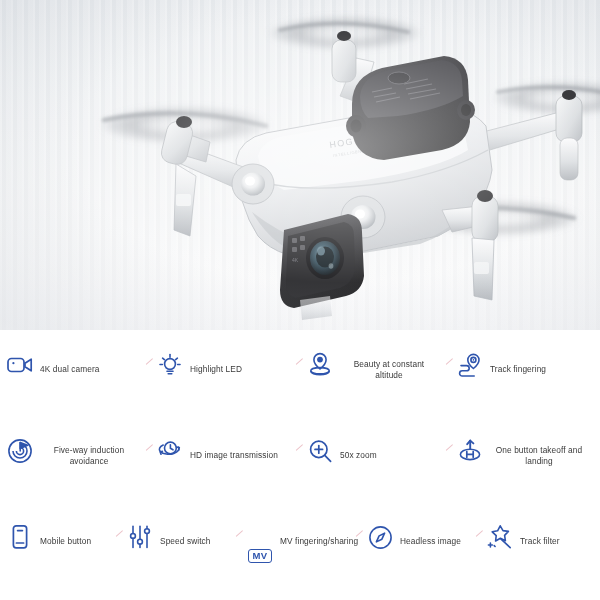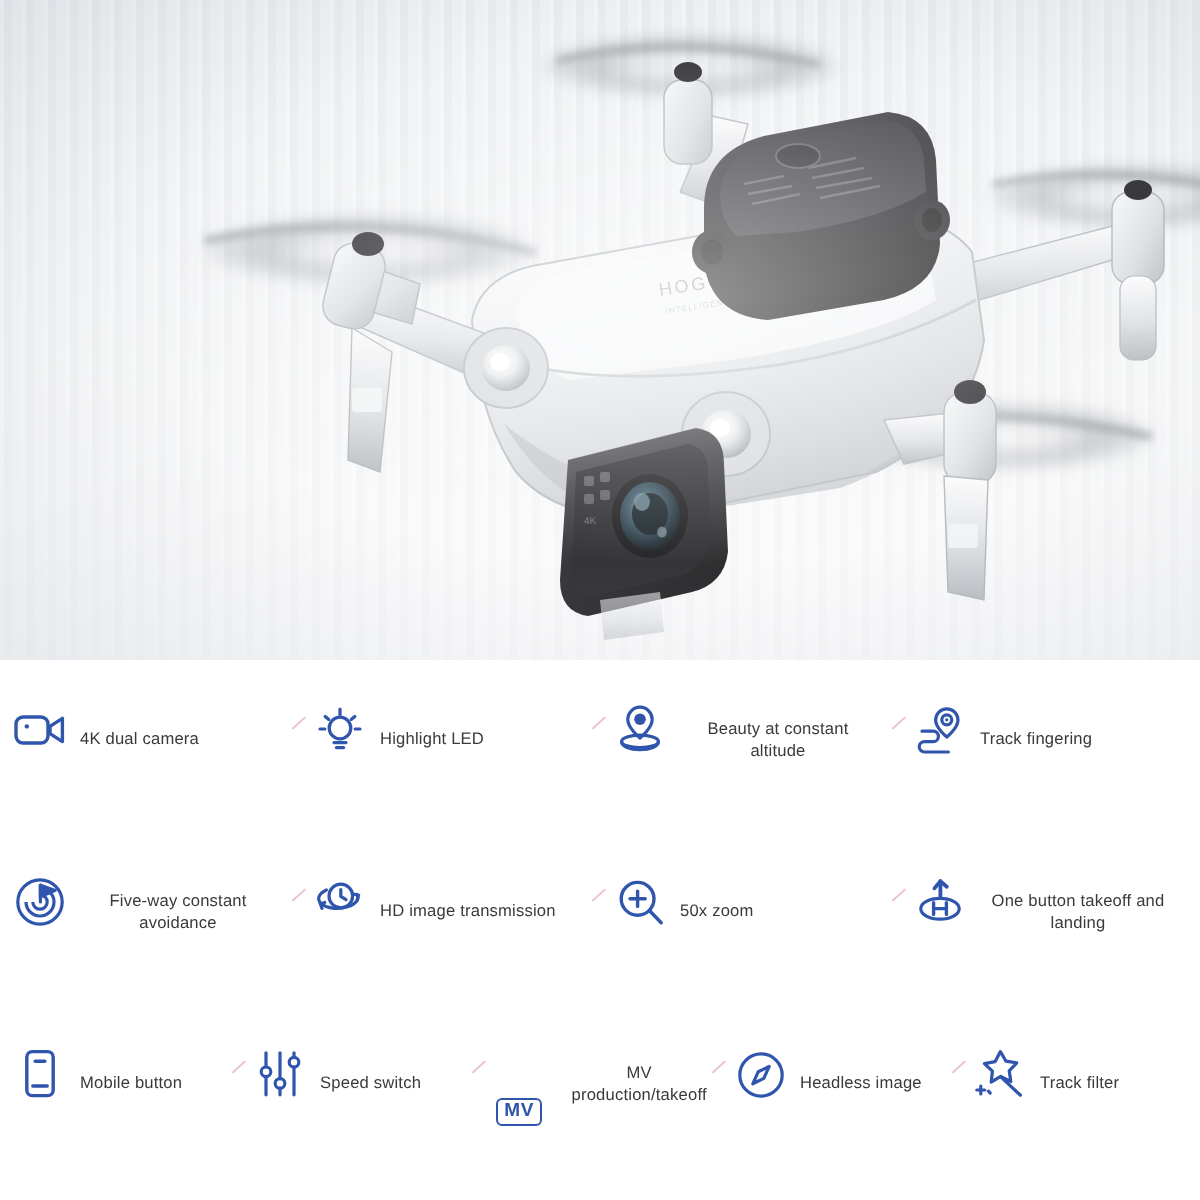--- a/index.html
+++ b/index.html
@@ -388,21 +388,21 @@
       <div class="feature-cell">
         <div class="feature-icon">
           <svg width="26" height="26" viewBox="0 0 26 26" fill="none" stroke="currentColor" stroke-width="1.6">
             <circle cx="13" cy="13" r="11.1"></circle>
             <path d="M13 13 m-7 0 a7 7 0 1 0 7 -7"></path>
             <path d="M13 13 m-3.6 0 a3.6 3.6 0 1 0 3.6 -3.6"></path>
             <path d="M13.2 4.6 V13" stroke-linecap="round"></path>
             <path d="M13.2 4.6 L20.6 7.2 L13.2 10.4 Z" fill="currentColor" stroke-linejoin="round"></path>
           </svg>
         </div>
-        <div class="feature-label">Five-way constant avoidance</div>
+        <div class="feature-label">Five-way induction avoidance</div>
         <span class="sep"></span>
       </div>
 
       <div class="feature-cell">
         <div class="feature-icon">
           <svg width="26" height="26" viewBox="0 0 26 26" fill="none" stroke="currentColor" stroke-width="1.6" stroke-linecap="round">
             <circle cx="13.4" cy="10" r="5.9"></circle>
             <path d="M13.4 6.8 V10.2 L16 11.8"></path>
             <path d="M6.2 7 C2.6 8.6 1.2 11.4 3.4 13.6 c2.6 2.6 8.6 3.4 13.4 1.8 4.2 -1.4 6.2 -4 4.6 -6.2"></path>
             <path d="M5.4 13.2 L3.2 14 L4 16.2"></path>
@@ -469,21 +469,21 @@
           </svg>
         </div>
         <div class="feature-label">Speed switch</div>
         <span class="sep"></span>
       </div>
 
       <div class="feature-cell">
         <div class="feature-icon">
           <span class="mv-box">MV</span>
         </div>
-        <div class="feature-label">MV production/takeoff</div>
+        <div class="feature-label">MV fingering/sharing</div>
         <span class="sep"></span>
       </div>
 
       <div class="feature-cell">
         <div class="feature-icon">
           <svg width="25" height="25" viewBox="0 0 25 25" fill="none" stroke="currentColor" stroke-width="1.6" stroke-linejoin="round">
             <circle cx="12.5" cy="12.5" r="10.6"></circle>
             <path d="M16.6 8.2 L13.9 14.2 L8.4 16.9 L11.1 10.9 Z"></path>
           </svg>
         </div>

